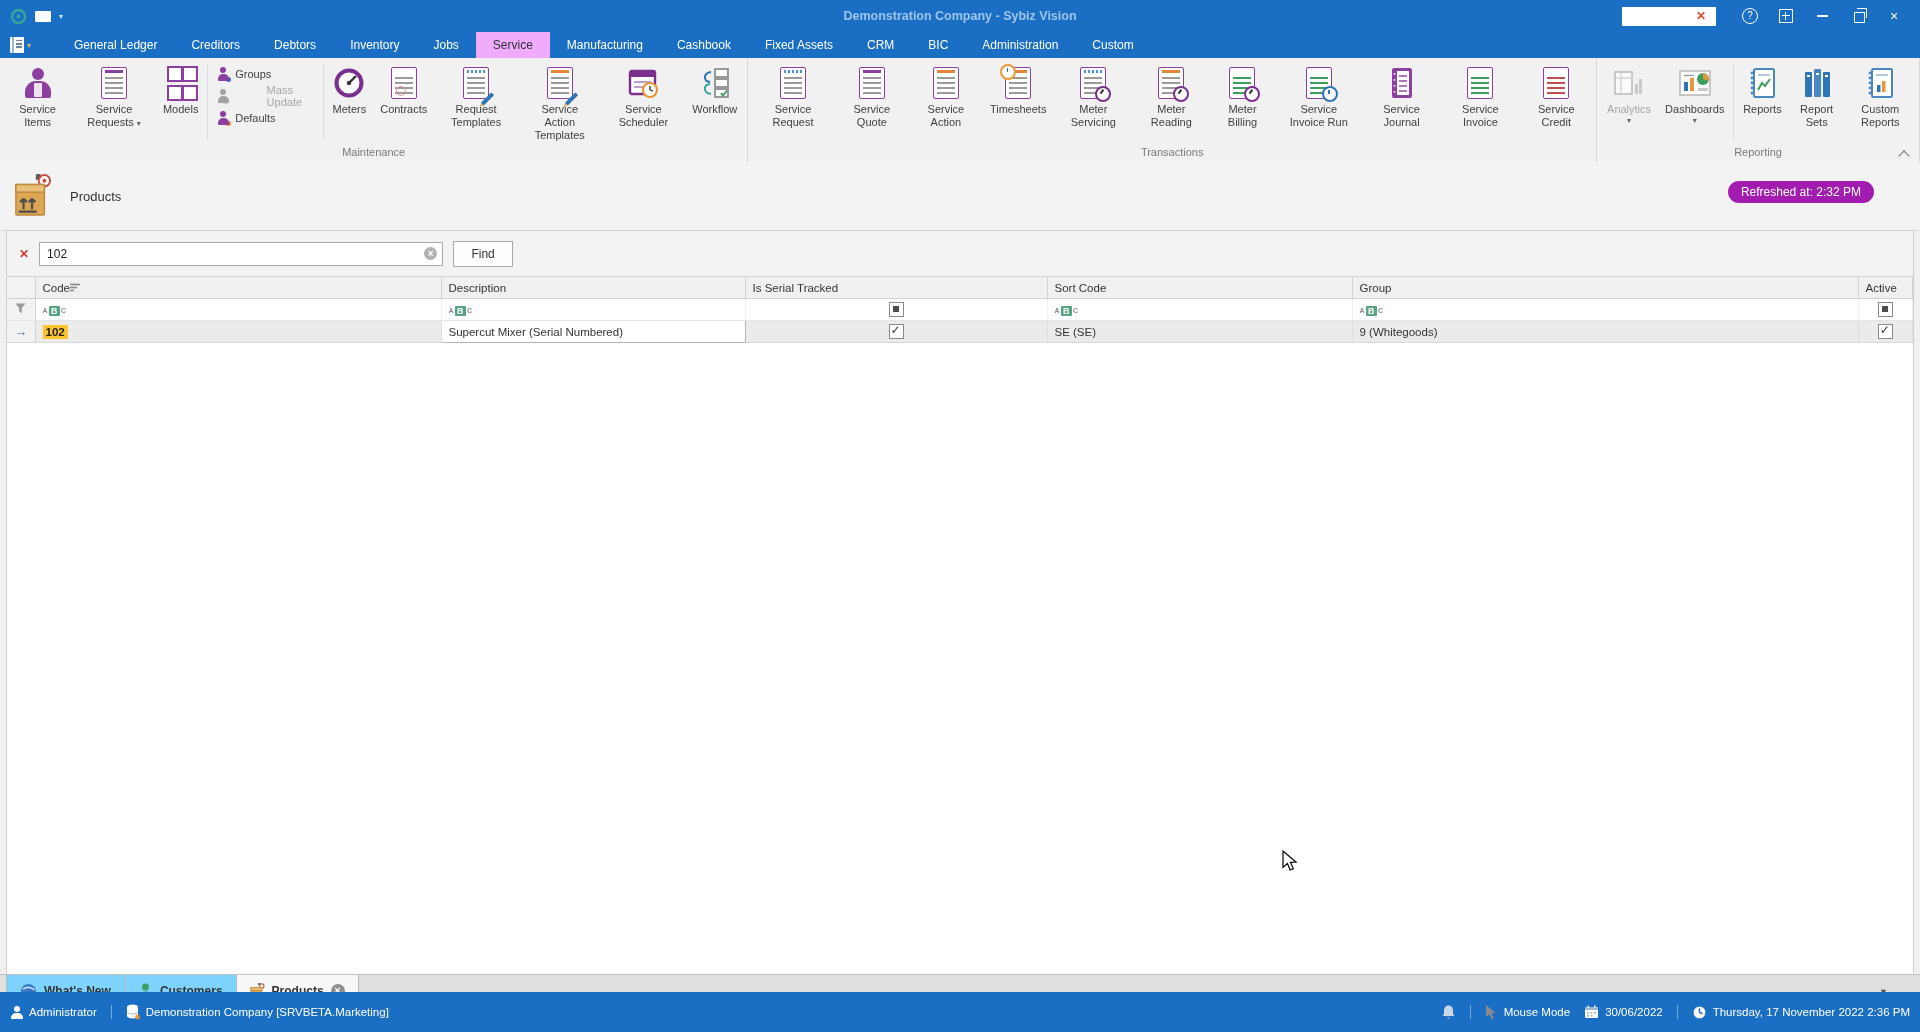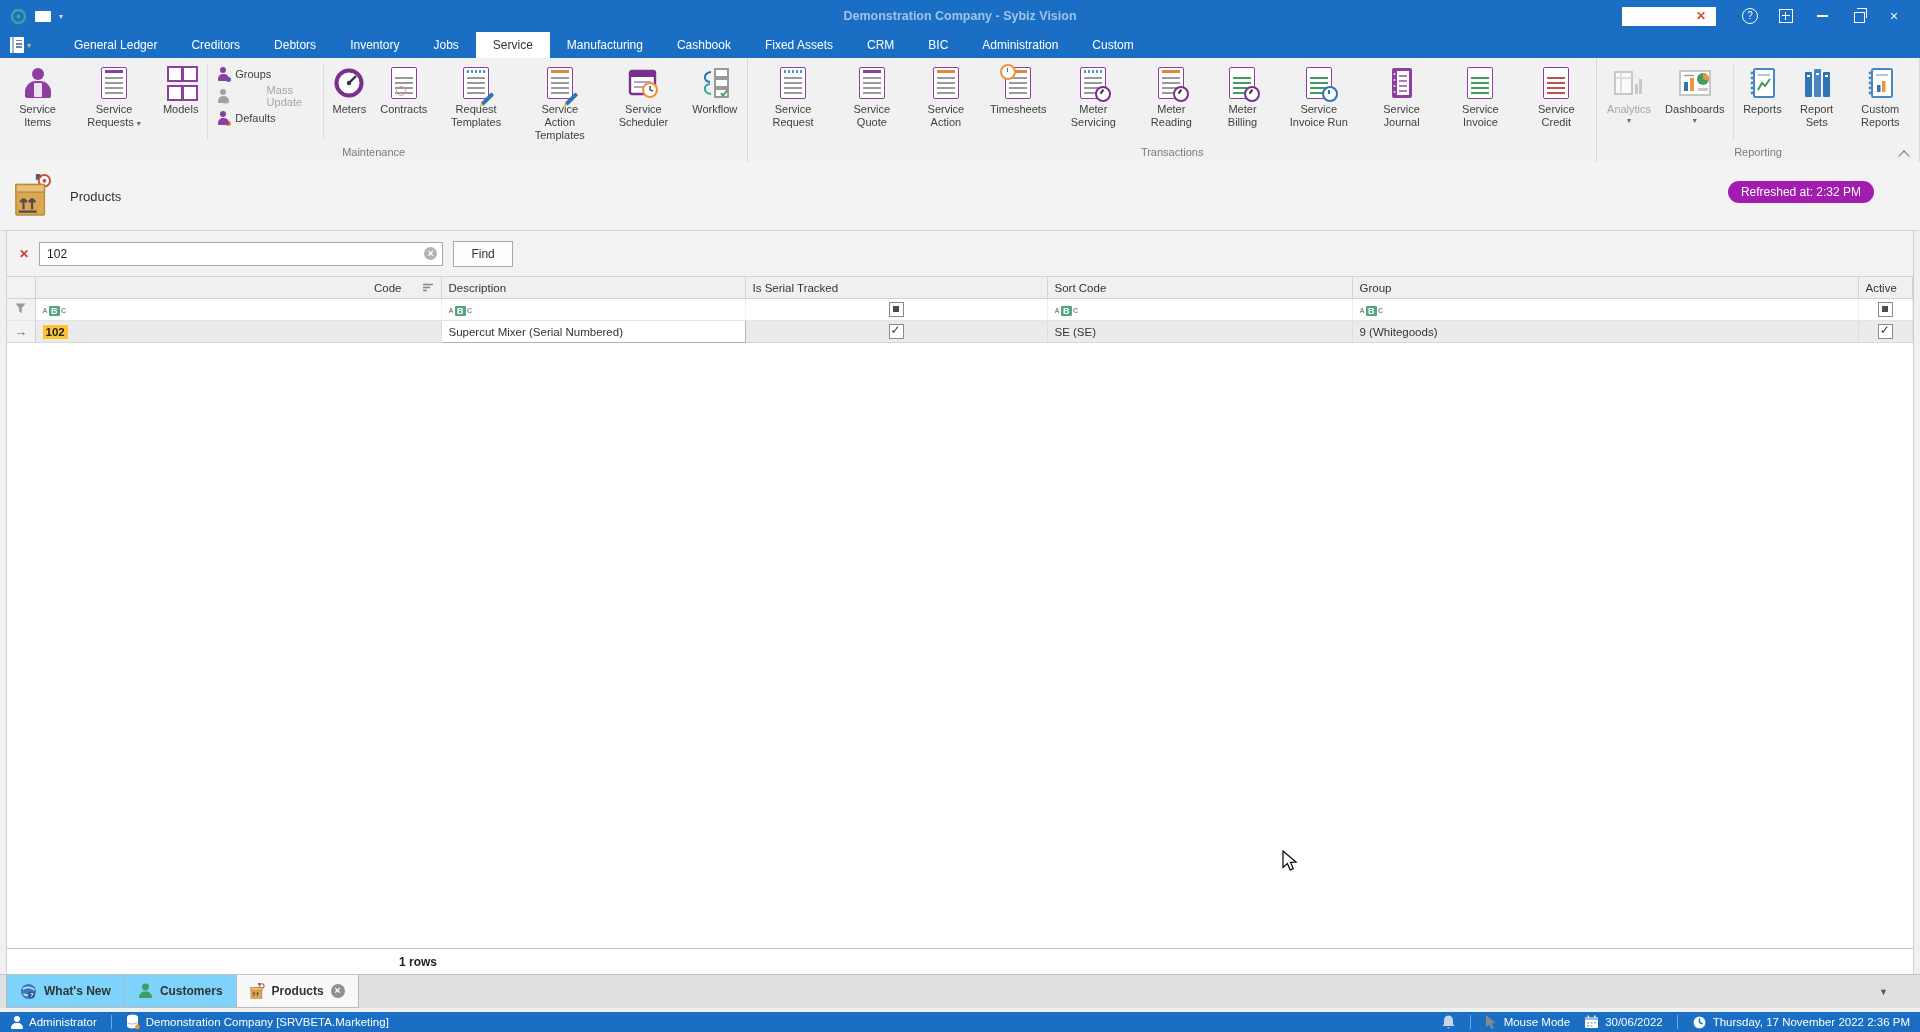--- a/index.html
+++ b/index.html
@@ -29,21 +29,21 @@
   
   .menurow{position:absolute;top:32px;left:0;right:0;height:26px;background:#1a6fc4;display:flex;align-items:stretch;}
   .appbtn{display:flex;align-items:center;gap:3px;padding:0 8px 0 10px;}
   .appbook{width:14px;height:16px;background:#fff;border-radius:1px;position:relative;}
   .appbook::before{content:"";position:absolute;left:2px;top:0;bottom:0;width:2px;background:#9db8d4;}
   .appbook::after{content:"";position:absolute;left:6px;right:2px;top:3px;height:10px;
      background:repeating-linear-gradient(#6b82a0 0 1.4px,transparent 1.4px 3.2px);}
   .appcaret{color:#d8b36a;font-size:8px;}
   .mtabs{display:flex;align-items:stretch;margin-left:18px;justify-content:center;}
   .mtab{display:flex;align-items:center;padding:0 17px;color:#fff;font-size:12px;cursor:default;}
-  .mtab.active{background:#ffffff;color:#333;}
+  .mtab.active{background:#f0abfc;color:#333;}
 
   
   .ribbon{position:absolute;top:58px;left:0;right:0;height:104px;background:#f1f1f1;
           border-bottom:1px solid #c6c6c6;display:flex;align-items:stretch;}
   .rgroup{display:flex;flex-direction:column;border-right:1px solid #d7d7d7;}
   .rcontent{flex:1;display:flex;align-items:stretch;padding:3px 3px 0 3px;}
   .rcaption{height:19px;line-height:18px;text-align:center;font-size:11px;color:#7a7a7a;}
   .rbtn{display:flex;flex-direction:column;align-items:center;padding:3px 7px 0 7px;cursor:default;}
   .ric{height:38px;display:flex;align-items:center;justify-content:center;margin-bottom:1px;}
   .rlbl{font-size:11px;line-height:13px;color:#3f3f3f;text-align:center;max-width:84px;}
@@ -123,37 +123,37 @@
   .rowarrow{color:#44729e;font-size:13px;}
   .hl{background:#fdc331;padding:1px 3px;font-weight:bold;color:#222;}
   td.desccell{background:#fff !important;border:1px solid #b5b5b5 !important;white-space:pre;}
   td.center{text-align:center;}
   .chk{display:inline-block;width:13px;height:13px;border:1px solid #8a8a8a;background:#fff;position:relative;vertical-align:middle;}
   .chk.on::after{content:"✓";position:absolute;left:1px;top:-2px;font-size:12px;color:#3d3d3d;}
   .chk.ind::after{content:"";position:absolute;left:3px;top:3px;width:6px;height:6px;background:#4d4d4d;}
   .abc{display:inline-flex;align-items:center;font-weight:bold;color:#8a8a8a;}
   .abc .sa,.abc .sc{font-size:7px;}
   .abc .sb{background:#55a581;color:#fff;font-size:9px;padding:0 2.5px;margin:0 1px;border-radius:1px;}
-  .headflex{display:flex;align-items:center;justify-content:flex-end;gap:21px;}
+  .headflex{display:flex;align-items:center;justify-content:flex-start;}
   .gridfill{flex:1;background:#fff;}
   .gfooter{height:25px;border-top:1px solid #c6c6c6;background:#fff;display:flex;align-items:center;}
   .gfooter b{margin-left:392px;font-size:12px;color:#222;}
 
   
   .tabstrip{position:absolute;left:0;right:0;bottom:24px;height:33px;background:#e0e0e0;
      border-top:1px solid #c2c2c2;display:flex;align-items:stretch;padding-left:6px;}
   .dtab{display:flex;align-items:center;gap:7px;padding:0 13px;border:1px solid #b9b9b9;border-top:0;
      margin-right:-1px;background:#7dd3fc;font-size:12px;font-weight:bold;color:#333;cursor:default;}
   .dtab.active{background:#f8f8f8;}
   .dtab .close{width:14px;height:14px;border-radius:50%;background:#8f8f8f;color:#fff;font-size:11px;
      line-height:13px;text-align:center;font-weight:bold;}
   .strip-caret{position:absolute;right:32px;top:12px;font-size:9px;color:#555;}
 
   
-  .statusbar{position:absolute;left:0;right:0;bottom:0;height:20px;background:#1a6fc4;color:#fff;
+  .statusbar{position:absolute;left:0;right:0;bottom:0;height:40px;background:#1a6fc4;color:#fff;
      display:flex;align-items:center;font-size:11.5px;padding:0 10px;box-sizing:border-box;}
   .sbitem{display:flex;align-items:center;gap:6px;margin-right:14px;}
   .sbsep{width:1px;height:14px;background:rgba(255,255,255,.4);margin-right:14px;}
   .sbright{margin-left:auto;display:flex;align-items:center;}
   .wperson{width:13px;height:13px;position:relative;}
   .wperson::before{content:"";position:absolute;left:3.5px;top:0;width:6px;height:6px;border-radius:50%;background:#fff;}
   .wperson::after{content:"";position:absolute;left:0.5px;top:7px;width:12px;height:6px;border-radius:5px 5px 1px 1px;background:#fff;}
 
   .pointer-main{position:absolute;left:1282px;top:850px;z-index:50;}
 </style>
@@ -646,23 +646,20 @@
         <td class="center"><span class="chk on"></span></td>
         <td>SE (SE)</td>
         <td>9 (Whitegoods)</td>
         <td class="center"><span class="chk on"></span></td>
       </tr>
     </tbody>
       </table>
 
     <div class="gridfill"></div>
 
-    <div class="gfooter">
-      <b>1 rows</b>
-    </div>
   </div>
 
   <div class="tabstrip">
     <div class="dtab">
       <svg width="17" height="17" viewBox="0 0 17 17">
           <circle cx="8.5" cy="8.5" r="7.5" fill="#3b78c3"></circle>
           <path d="M3,6 C7,3.5 12,4 14.5,7" fill="none" stroke="#cfe0f2" stroke-width="1.6"></path>
           <path d="M3.5,11 C7,13 11,12.5 13.5,10" fill="none" stroke="#cfe0f2" stroke-width="1.6"></path>
           <circle cx="11.5" cy="12" r="3.4" fill="#28578f"></circle>
           <text x="10" y="14.4" font-size="6" fill="#fff" font-family="Liberation Sans,sans-serif">?</text>

